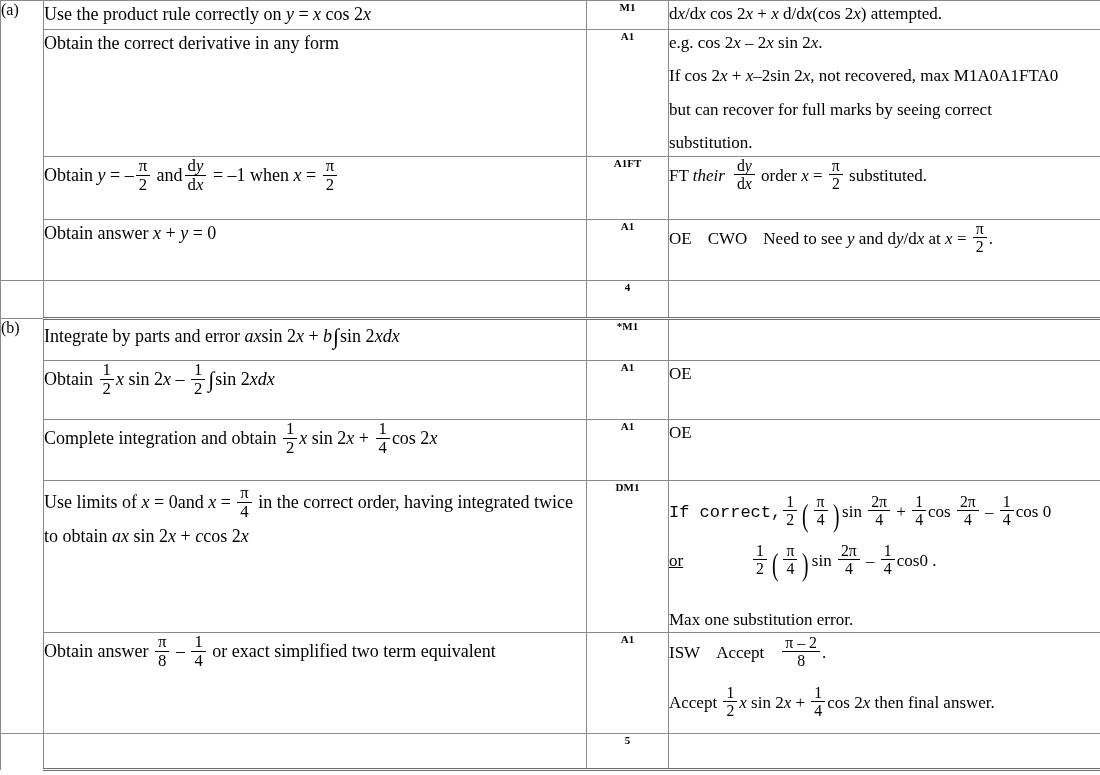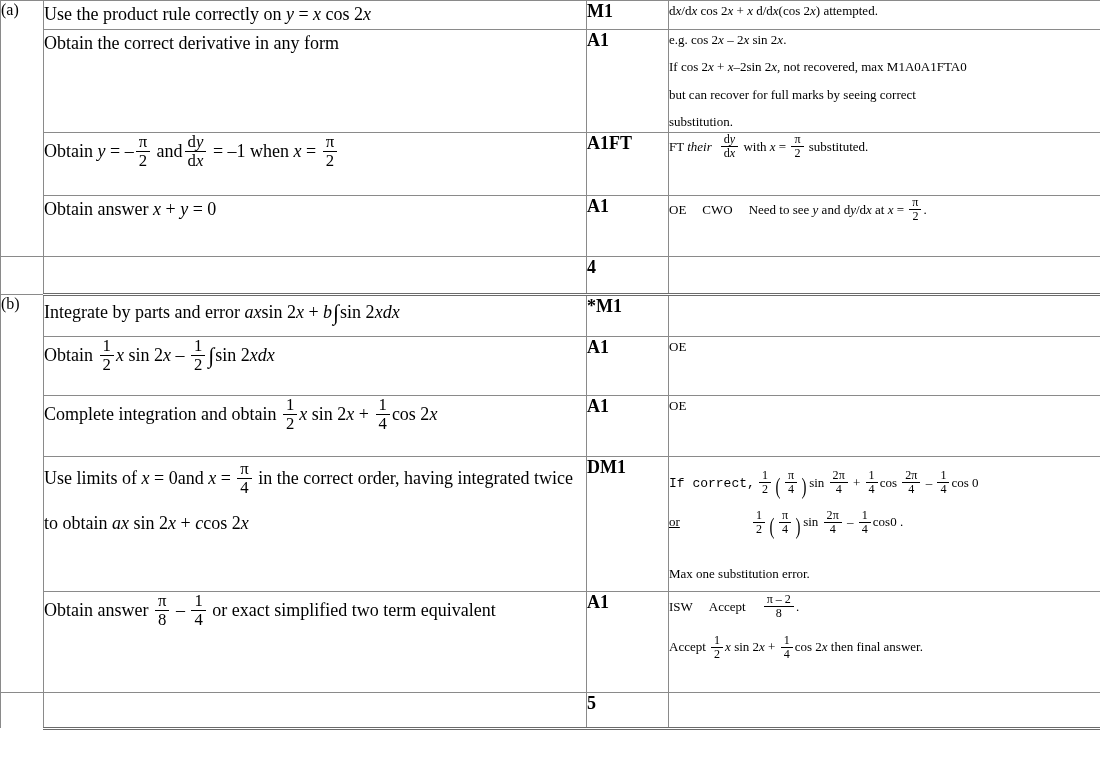--- a/index.html
+++ b/index.html
@@ -51,28 +51,28 @@
   }
   td.label.blank {
     border-right: none;
   }
   td.body {
     font-size: 18px;
     padding: 7px 8px 7px 10px;
     line-height: 1.55;
   }
   td.mark {
-    font-size: 18px;
+    font-size: 11px;
     font-weight: bold;
-    text-align: left;
+    text-align: center;
     padding: 7px 9px 7px 4px;
     white-space: nowrap;
   }
   td.notes {
-    font-size: 13px;
+    font-size: 17px;
     padding: 7px 6px 7px 9px;
     line-height: 1.5;
   }
   tr.total td.mark { font-weight: bold; }
 
   
   tr.total td {
     border-bottom: 3px double #6b6b6b;
   }
   tr.total td.label.blank {
@@ -158,21 +158,21 @@
       <span class="notes-line">substitution.</span>
     </td>
   </tr>
 
   <tr>
     <td class="body tall" style="height:62px">
       <span>Obtain </span><span class="m">y</span><span> = –</span><span class="frac"><span class="num">π</span><span class="den">2</span></span><span> and</span><span class="frac"><span class="num">d<span class="m">y</span></span><span class="den">d<span class="m">x</span></span></span><span> = –1 when </span><span class="m">x</span><span> = </span><span class="frac"><span class="num">π</span><span class="den">2</span></span>
     </td>
     <td class="mark">A1FT</td>
     <td class="notes tall">
-      <span>FT </span><span class="m">their</span><span class="sp"></span><span class="frac"><span class="num">d<span class="m">y</span></span><span class="den">d<span class="m">x</span></span></span><span> with </span><span class="m">x</span><span> = </span><span class="frac"><span class="num">π</span><span class="den">2</span></span><span> substituted.</span>
+      <span>FT </span><span class="m">their</span><span class="sp"></span><span class="frac"><span class="num">d<span class="m">y</span></span><span class="den">d<span class="m">x</span></span></span><span> order </span><span class="m">x</span><span> = </span><span class="frac"><span class="num">π</span><span class="den">2</span></span><span> substituted.</span>
     </td>
   </tr>
 
   <tr>
     <td class="body" style="height:60px">
       <span>Obtain answer </span><span class="m">x</span><span> + </span><span class="m">y</span><span> = 0</span>
     </td>
     <td class="mark">A1</td>
     <td class="notes tall">
       <span>OE</span><span class="sp2"></span><span>CWO</span><span class="sp2"></span><span>Need to see </span><span class="m">y</span><span> and d</span><span class="m">y</span><span>/d</span><span class="m">x</span><span> at </span><span class="m">x</span><span> = </span><span class="frac"><span class="num">π</span><span class="den">2</span></span><span>.</span>
@@ -207,21 +207,21 @@
     <td class="body tall" style="height:60px">
       <span>Complete integration and obtain </span><span class="frac"><span class="num">1</span><span class="den">2</span></span><span class="m">x</span><span> sin 2</span><span class="m">x</span><span> + </span><span class="frac"><span class="num">1</span><span class="den">4</span></span><span>cos 2</span><span class="m">x</span>
     </td>
     <td class="mark">A1</td>
     <td class="notes">OE</td>
   </tr>
 
   <tr>
     <td class="body" style="height:134px">
       <span class="tall" style="display:block"><span>Use limits of </span><span class="m">x</span><span> = 0and </span><span class="m">x</span><span> = </span><span class="frac"><span class="num">π</span><span class="den">4</span></span><span> in the correct order, having integrated twice</span></span>
-      <span style="display:block;margin-top:11px"><span>to obtain </span><span class="m">a</span><span class="m">x</span><span> sin 2</span><span class="m">x</span><span> + </span><span class="m">c</span><span>cos 2</span><span class="m">x</span></span>
+      <span style="display:block;"><span>to obtain </span><span class="m">a</span><span class="m">x</span><span> sin 2</span><span class="m">x</span><span> + </span><span class="m">c</span><span>cos 2</span><span class="m">x</span></span>
     </td>
     <td class="mark">DM1</td>
     <td class="notes">
       <span class="tall" style="display:block;margin-top:11px"><span class="indent-ifc">If correct,</span><span class="frac"><span class="num">1</span><span class="den">2</span></span><span class="bigparen">(</span><span class="frac"><span class="num">π</span><span class="den">4</span></span><span class="bigparen">)</span><span>sin </span><span class="frac"><span class="num">2π</span><span class="den">4</span></span><span> + </span><span class="frac"><span class="num">1</span><span class="den">4</span></span><span>cos </span><span class="frac"><span class="num">2π</span><span class="den">4</span></span><span> – </span><span class="frac"><span class="num">1</span><span class="den">4</span></span><span>cos 0</span></span>
       <span class="tall" style="display:block;margin-top:8px"><span class="indent-or">or</span><span class="sp3"></span><span class="frac"><span class="num">1</span><span class="den">2</span></span><span class="bigparen">(</span><span class="frac"><span class="num">π</span><span class="den">4</span></span><span class="bigparen">)</span><span>sin </span><span class="frac"><span class="num">2π</span><span class="den">4</span></span><span> – </span><span class="frac"><span class="num">1</span><span class="den">4</span></span><span>cos0 .</span></span>
       <span style="display:block;margin-top:26px">Max one substitution error.</span>
     </td>
   </tr>
 
   <tr>

